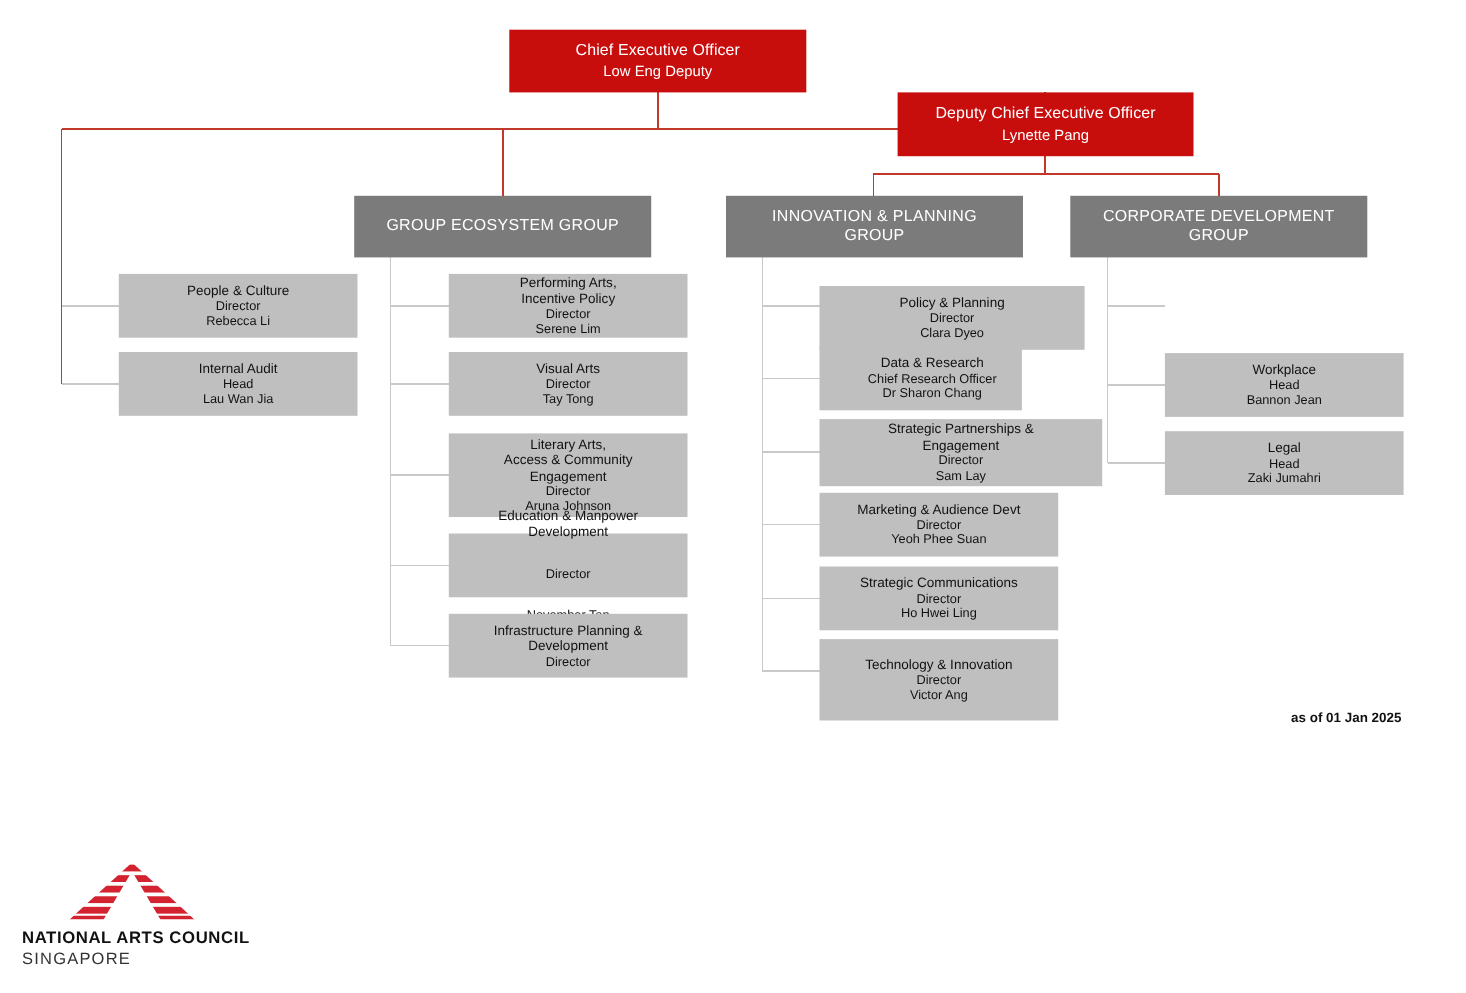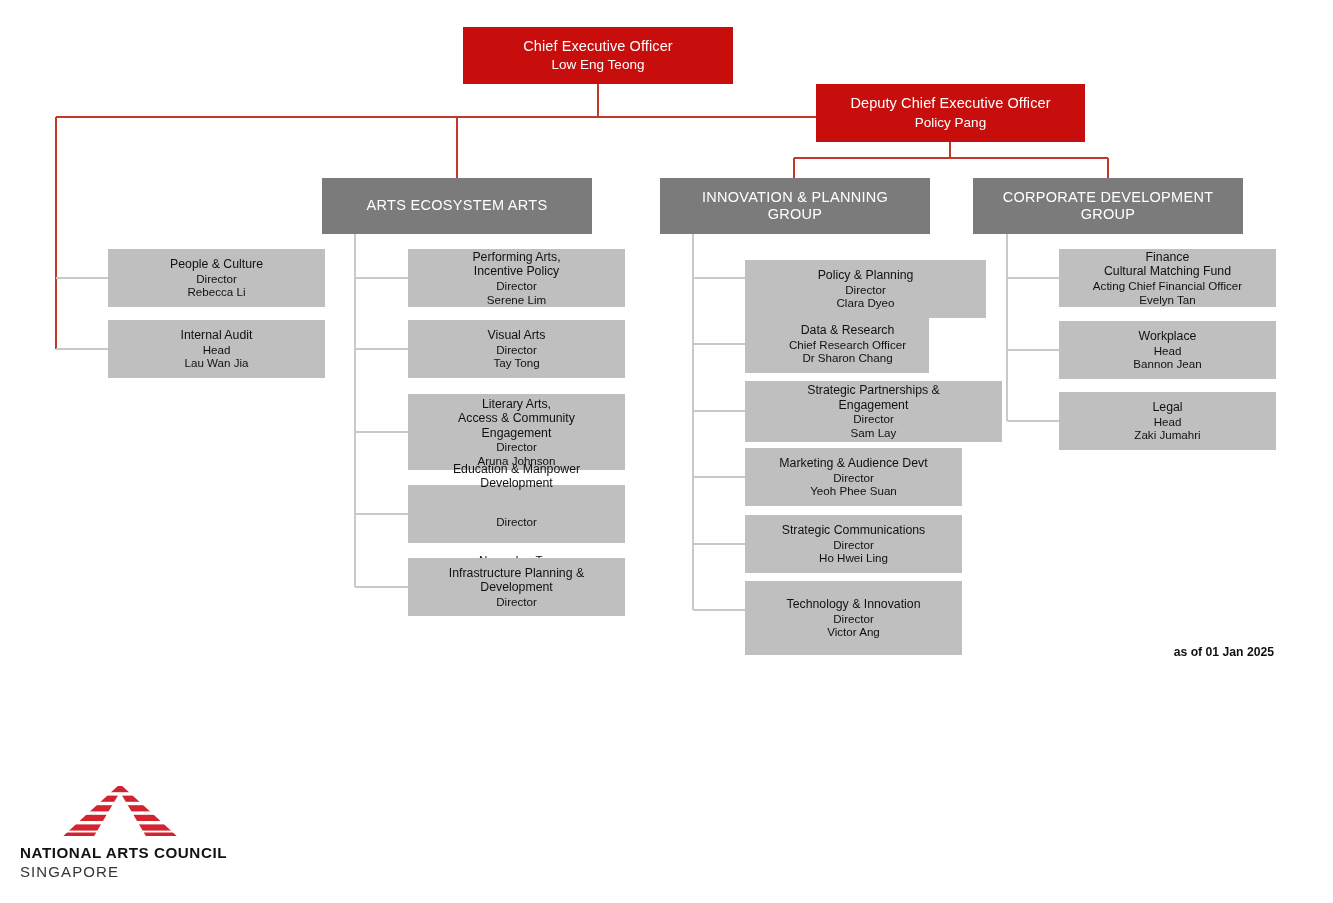--- a/index.html
+++ b/index.html
@@ -186,42 +186,42 @@
 
       <path d="M 1007 234 L 1007 421"></path>
       <path d="M 1007 278 L 1059 278"></path>
       <path d="M 1007 350 L 1059 350"></path>
       <path d="M 1007 421 L 1059 421"></path>
     </g>
   </svg>
 
   <div class="node exec" style="left:463px; top:27px; width:270px; height:57px;">
     <div class="title">Chief Executive Officer</div>
-    <div class="person">Low Eng Teong</div>
+    <div class="person">Low Eng Deputy</div>
   </div>
 
   <div class="node exec" style="left:816px; top:84px; width:269px; height:58px;">
     <div class="title">Deputy Chief Executive Officer</div>
-    <div class="person">Policy Pang</div>
+    <div class="person">Lynette Pang</div>
   </div>
 
   <div class="node division" style="left:108px; top:249px; width:217px; height:58px;">
     <div class="title">People &amp; Culture</div>
     <div class="role">Director</div>
     <div class="person">Rebecca Li</div>
   </div>
 
   <div class="node division" style="left:108px; top:320px; width:217px; height:58px;">
     <div class="title">Internal Audit</div>
     <div class="role">Head</div>
     <div class="person">Lau Wan Jia</div>
   </div>
 
   <div class="node group-head" style="left:322px; top:178px; width:270px; height:56px;">
-    <div class="title">ARTS ECOSYSTEM ARTS</div>
+    <div class="title">GROUP ECOSYSTEM GROUP</div>
   </div>
 
   <div class="node division" style="left:408px; top:249px; width:217px; height:58px;">
     <div class="title">Performing Arts,<br>Incentive Policy</div>
     <div class="role">Director</div>
     <div class="person">Serene Lim</div>
   </div>
 
   <div class="node division" style="left:408px; top:320px; width:217px; height:58px;">
     <div class="title">Visual Arts</div>
@@ -284,25 +284,20 @@
   <div class="node division" style="left:745px; top:581px; width:217px; height:74px;">
     <div class="title">Technology &amp; Innovation</div>
     <div class="role">Director</div>
     <div class="person">Victor Ang</div>
   </div>
 
   <div class="node group-head" style="left:973px; top:178px; width:270px; height:56px;">
     <div class="title">CORPORATE DEVELOPMENT<br>GROUP</div>
   </div>
 
-  <div class="node division" style="left:1059px; top:249px; width:217px; height:58px;">
-    <div class="title">Finance<br>Cultural Matching Fund</div>
-    <div class="role">Acting Chief Financial Officer</div>
-    <div class="person">Evelyn Tan</div>
-  </div>
 
   <div class="node division" style="left:1059px; top:321px; width:217px; height:58px;">
     <div class="title">Workplace</div>
     <div class="role">Head</div>
     <div class="person">Bannon Jean</div>
   </div>
 
   <div class="node division" style="left:1059px; top:392px; width:217px; height:58px;">
     <div class="title">Legal</div>
     <div class="role">Head</div>

